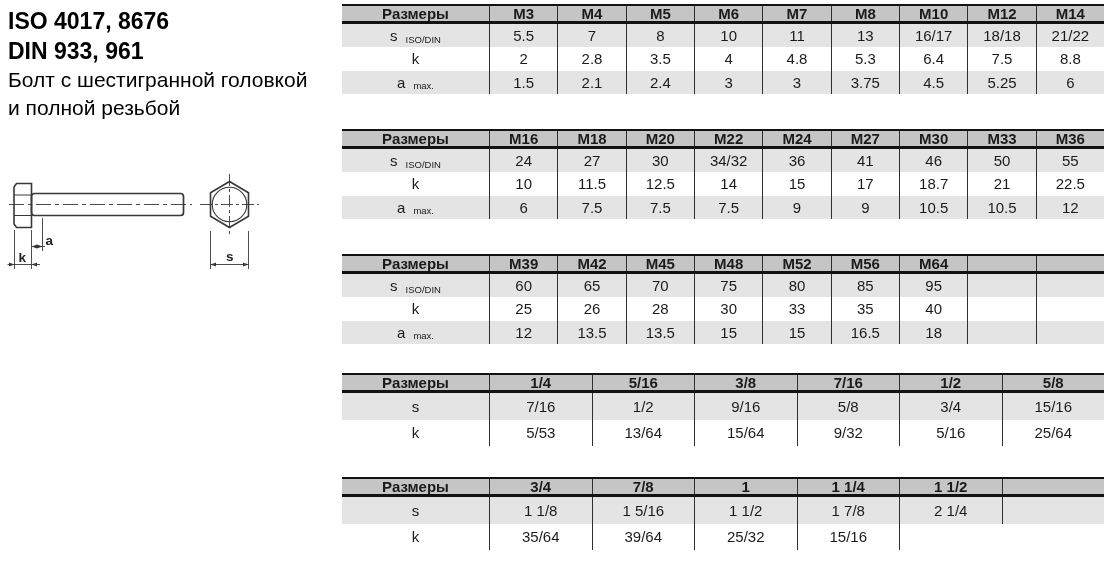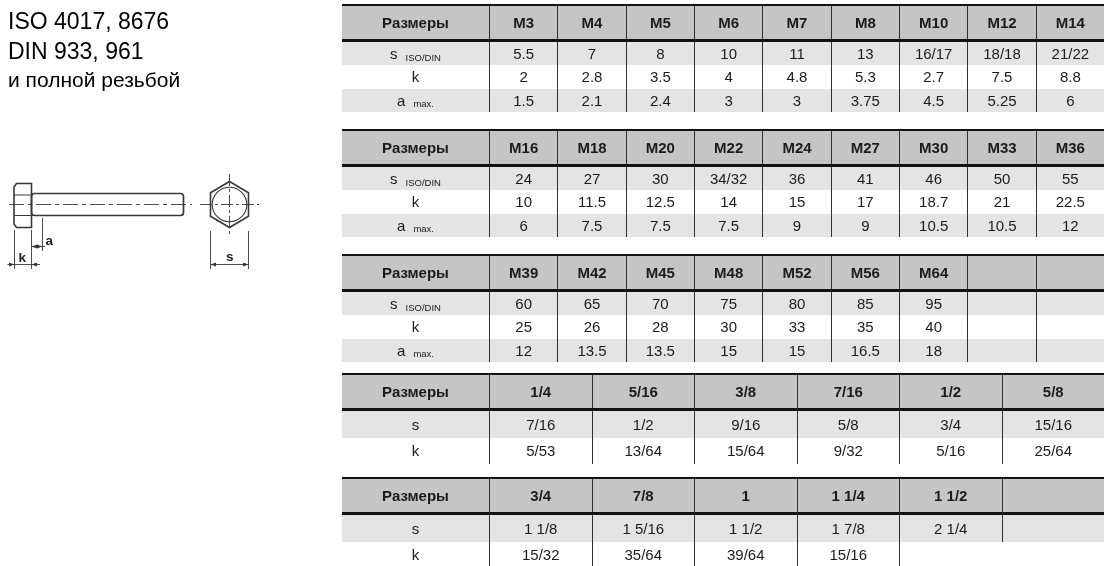--- a/index.html
+++ b/index.html
@@ -5,56 +5,57 @@
   html,body{margin:0;padding:0;}
   body{
     width:1104px;height:566px;background:#ffffff;
     font-family:"Liberation Sans",sans-serif;
     position:relative;overflow:hidden;color:#1b1b1b;
   }
   *{box-sizing:border-box;}
 
   
   .title-block{position:absolute;left:8px;top:6px;color:#000;}
-  .t1{font-size:23px;font-weight:400;line-height:30px;white-space:nowrap;}
+  .t1{font-size:23px;font-weight:700;line-height:30px;white-space:nowrap;}
   .t2{font-size:21px;font-weight:400;line-height:28px;white-space:nowrap;}
 
   
   .drawing{position:absolute;left:0;top:165px;}
   .drawing text{
     font-family:"Liberation Sans",sans-serif;
     font-weight:700;font-size:13.5px;fill:#222;
   }
 
   
   .tbl{position:absolute;left:342px;width:762px;}
   .trow{display:grid;}
   .tc{
     display:flex;align-items:center;justify-content:center;
     font-size:15px;color:#1b1b1b;overflow:hidden;white-space:nowrap;
   }
   .tc:not(:first-child){border-left:1px solid #2f2f2f;}
   .hrow{
-    background:#c5c5c5;height:38px;
+    background:#c5c5c5;height:20px;
     border-top:2px solid #121212;border-bottom:3px solid #121212;
   }
   .hrow .tc{font-weight:700;}
   .drow{height:23.33px;background:#ffffff;}
   .imperial .drow{height:26.5px;}
   .drow.shade{background:#e4e4e4;}
   .dim-sub{font-size:9.5px;position:relative;top:3.5px;margin-left:8px;letter-spacing:0;}
 </style>
 </head>
 <body>
 
 <main>
 
   <header class="title-block">
     <div class="t1">ISO 4017, 8676</div>
     <div class="t1">DIN 933, 961</div>
+    <div class="t2">Болт с шестигранной головкой</div>
     <div class="t2">и полной резьбой</div>
   </header>
 
   <svg class="drawing" width="310" height="115" viewBox="0 165 310 115" xmlns="http://www.w3.org/2000/svg">
     <g stroke="#383838" fill="none">
 
       <path stroke-width="1.6" d="M16.5,183.5 L31.5,183.5 L31.5,227.5 L16.5,227.5 L14,224 L14,187 Z"></path>
       <path stroke-width="1.1" d="M14,195 H31.5 M14,215.5 H31.5"></path>
 
       <rect stroke-width="1.7" x="31.5" y="193.5" width="152" height="22" rx="3"></rect>
@@ -113,21 +114,21 @@
       <div class="trow drow" style="grid-template-columns: 147px repeat(9, 1fr);">
         <div class="tc">
           <span>k</span>
         </div>
         <div class="tc">2</div>
         <div class="tc">2.8</div>
         <div class="tc">3.5</div>
         <div class="tc">4</div>
         <div class="tc">4.8</div>
         <div class="tc">5.3</div>
-        <div class="tc">2.7</div>
+        <div class="tc">6.4</div>
         <div class="tc">7.5</div>
         <div class="tc">8.8</div>
       </div>
       <div class="trow drow shade" style="grid-template-columns: 147px repeat(9, 1fr);">
         <div class="tc">
           <span>a</span>
           <span class="dim-sub">max.</span>
         </div>
         <div class="tc">1.5</div>
         <div class="tc">2.1</div>
@@ -307,21 +308,21 @@
         <div class="tc">1 5/16</div>
         <div class="tc">1 1/2</div>
         <div class="tc">1 7/8</div>
         <div class="tc">2 1/4</div>
         <div class="tc"></div>
       </div>
       <div class="trow drow" style="grid-template-columns: 147px repeat(6, 1fr);">
         <div class="tc">
           <span>k</span>
         </div>
-        <div class="tc">15/32</div>
         <div class="tc">35/64</div>
         <div class="tc">39/64</div>
+        <div class="tc">25/32</div>
         <div class="tc">15/16</div>
         <div class="tc"></div>
       </div>
     </section>
 
 </main>
 
 </body></html>

